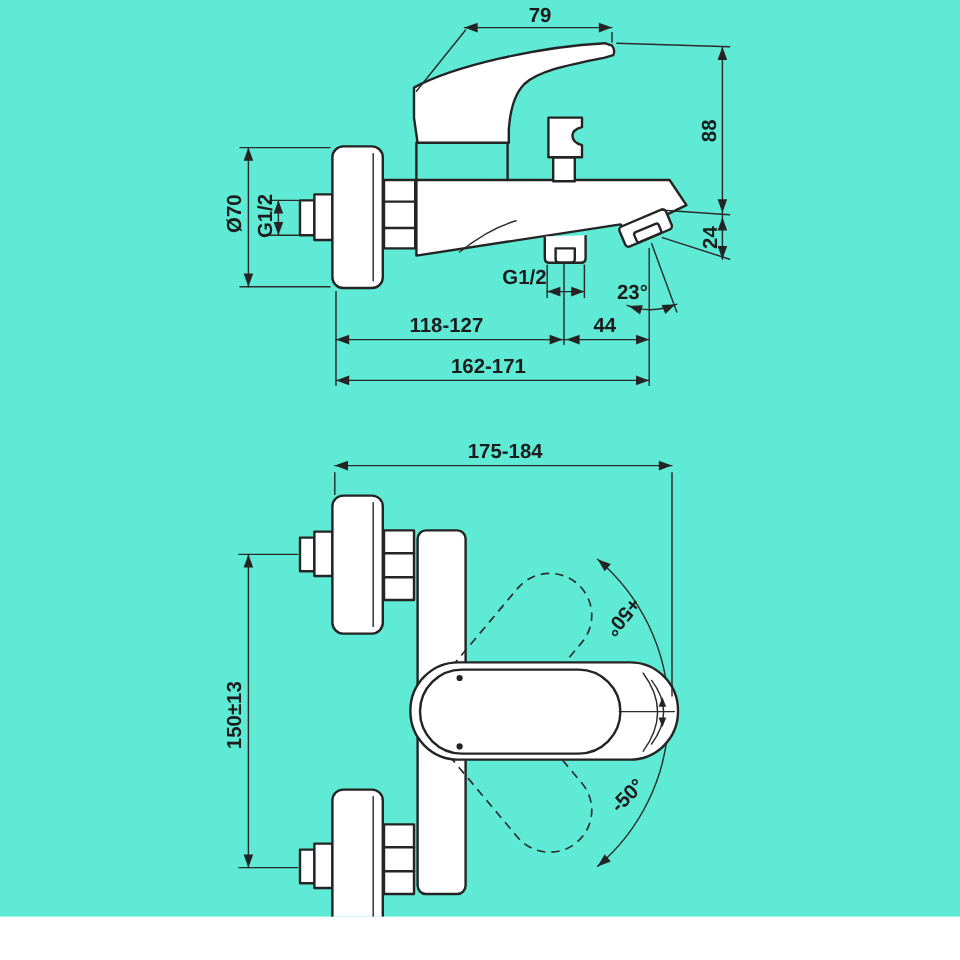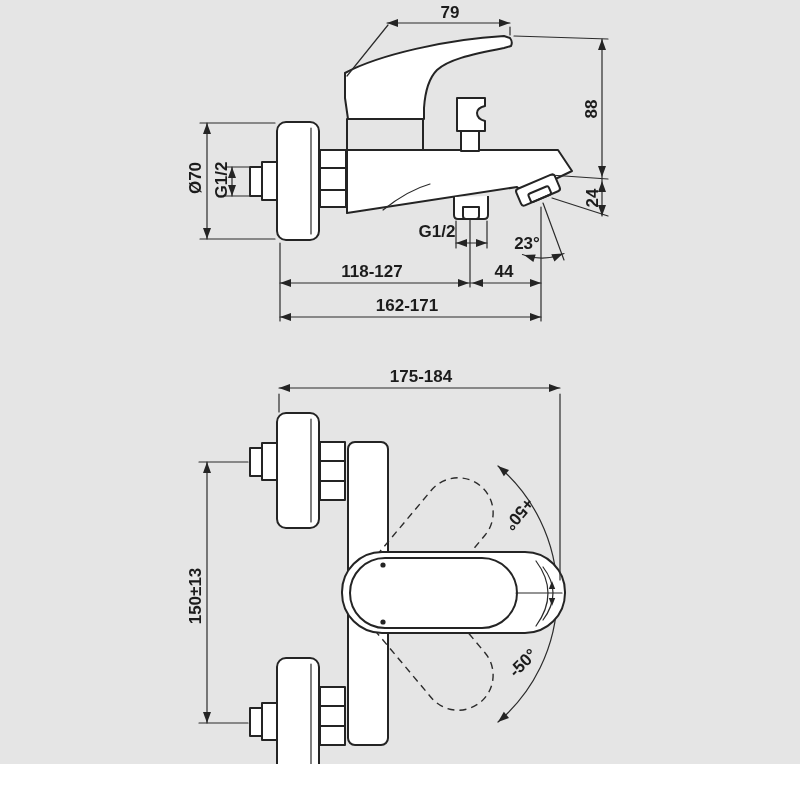--- a/index.html
+++ b/index.html
@@ -1,16 +1,16 @@
 <!DOCTYPE html>
 <html><head>
 <meta charset="utf-8">
 <style>
   html,body{margin:0;padding:0;background:#ffffff;}
-  .stage{width:800px;height:764px;position:relative;background:#e5e5e5;overflow:hidden;}
+  .stage{width:800px;height:764px;position:relative;background:#5eead4;overflow:hidden;}
   svg{display:block;}
   .obj{fill:#ffffff;stroke:#242424;stroke-width:2;stroke-linejoin:round;}
   .obj-nf{fill:none;stroke:#242424;stroke-width:2;stroke-linejoin:round;stroke-linecap:round;}
   .thin{fill:none;stroke:#2b2b2b;stroke-width:1.2;stroke-linecap:round;}
   .ghost{fill:none;stroke:#2b2b2b;stroke-width:1.4;stroke-dasharray:7 5;}
   .arrow{fill:#242424;stroke:none;}
   .dimtext{font-family:"Liberation Sans","DejaVu Sans",sans-serif;font-size:17px;font-weight:700;fill:#1c1c1c;}
   .dot{fill:#242424;stroke:none;}
 </style>
 </head>

